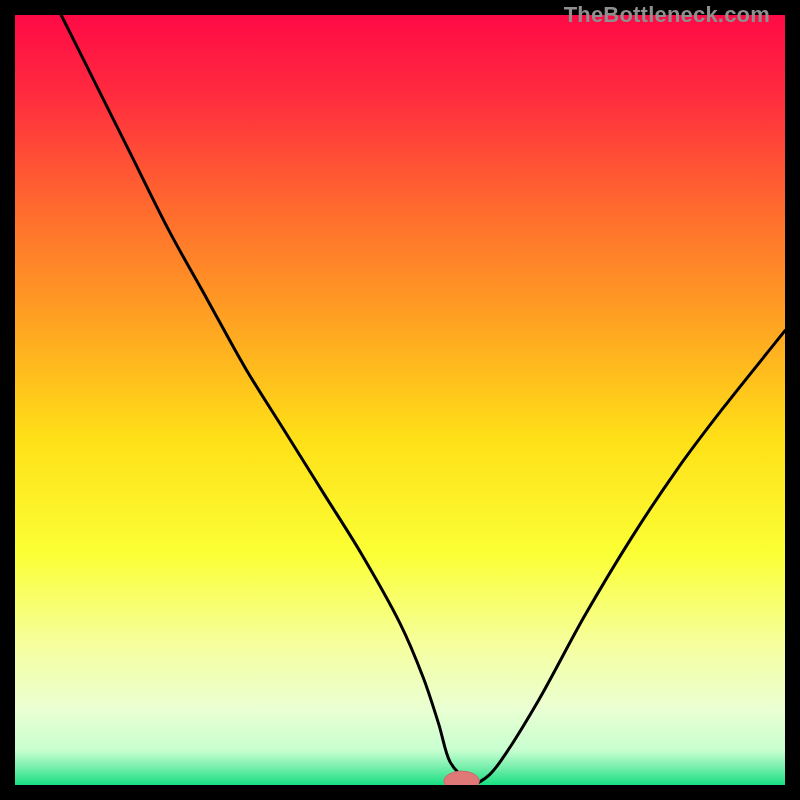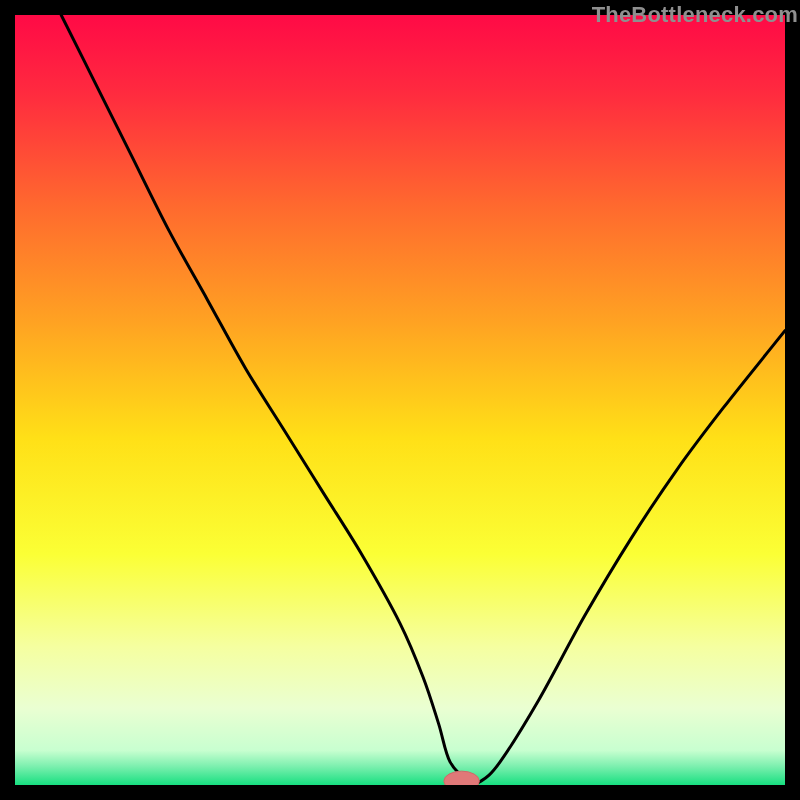--- a/index.html
+++ b/index.html
@@ -21,21 +21,21 @@
   .plot {
     position: absolute;
     left: 0;
     top: 0;
     width: 770px;
     height: 770px;
   }
   .watermark {
     position: absolute;
     top: 2px;
-    right: 2px;
+    right: 30px;
     font-family: Arial, Helvetica, sans-serif;
     font-size: 22px;
     font-weight: 600;
     color: #8f8f8f;
     letter-spacing: 0.2px;
   }
 </style>
 </head>
 <body>
 

